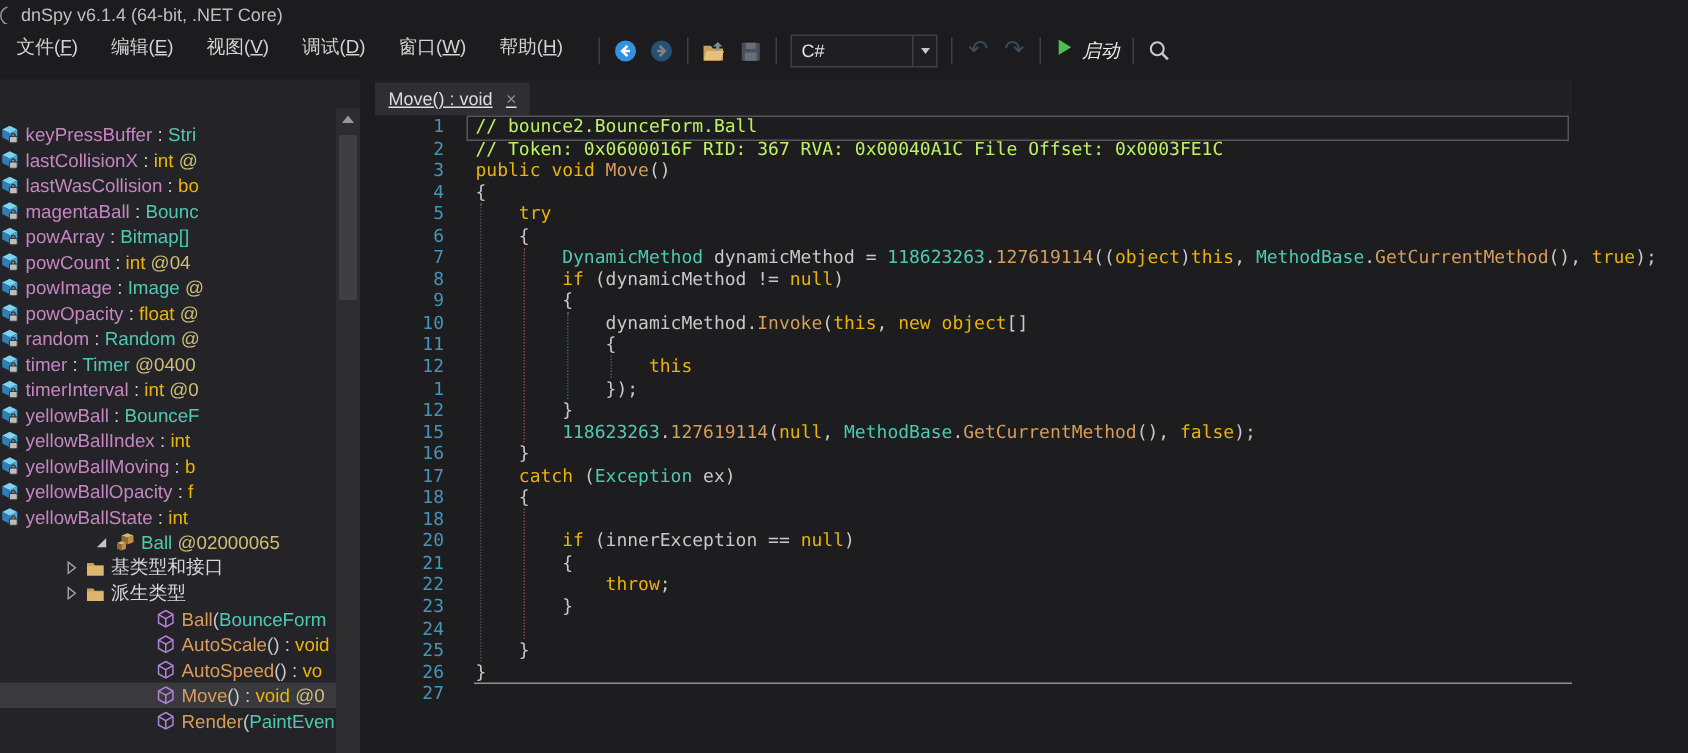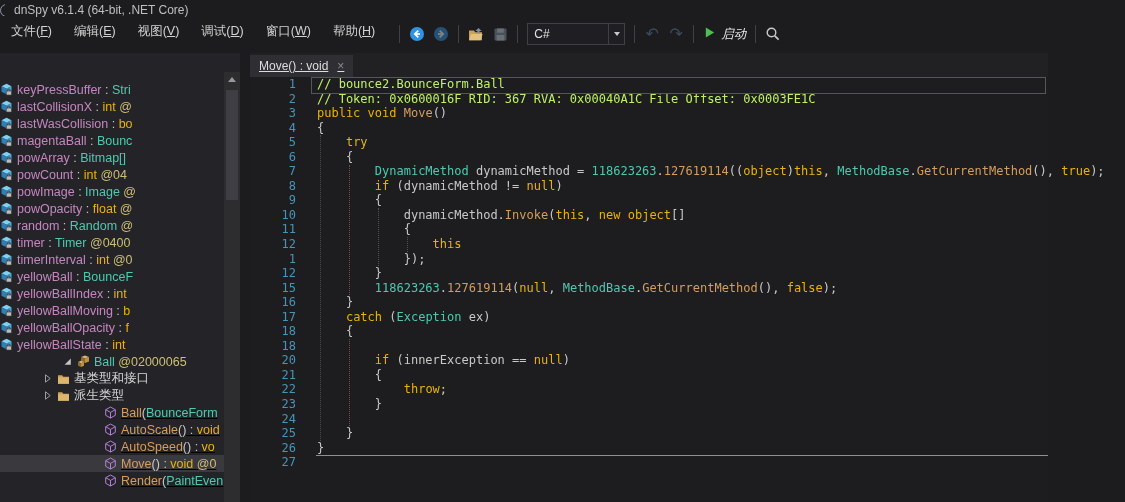--- a/index.html
+++ b/index.html
@@ -39,21 +39,21 @@
   .eh-btn{position:absolute;top:0;color:#FFFFFF;font-size:11px;line-height:19px;text-align:center;width:16px;}
   #eh-menu{left:201px;}
   #eh-close{left:220px;font-size:12px;}
 
   #tree{position:absolute;left:0;top:28px;width:224px;bottom:0;overflow:hidden;}
   .trow{display:flex;align-items:center;height:17px;white-space:pre;font-size:12.5px;overflow:hidden;}
   .trow.sel{background:#3A3A3E;}
   .t-field{text-align:right;}
   .t-class{padding-left:62px;}
   .t-folder{padding-left:42px;}
-  .t-method{padding-left:104px;text-decoration:underline;}
+  .t-method{padding-left:104px;}
   .exp{width:15px;flex:none;display:flex;align-items:center;}
   .ticon{width:17px;flex:none;display:flex;align-items:center;}
   .tseg{flex:none;}
 
   
   #vscroll{position:absolute;left:224px;top:19px;width:16px;bottom:0;background:#2D2D30;}
   #vs-up{position:absolute;left:0;top:0;width:16px;height:14px;display:flex;align-items:center;justify-content:center;}
   #vs-up i{width:0;height:0;border-left:4px solid transparent;border-right:4px solid transparent;border-bottom:5px solid #989898;}
   #vs-thumb{position:absolute;left:2px;top:18px;width:12px;height:110px;background:#3E3E44;}
 

